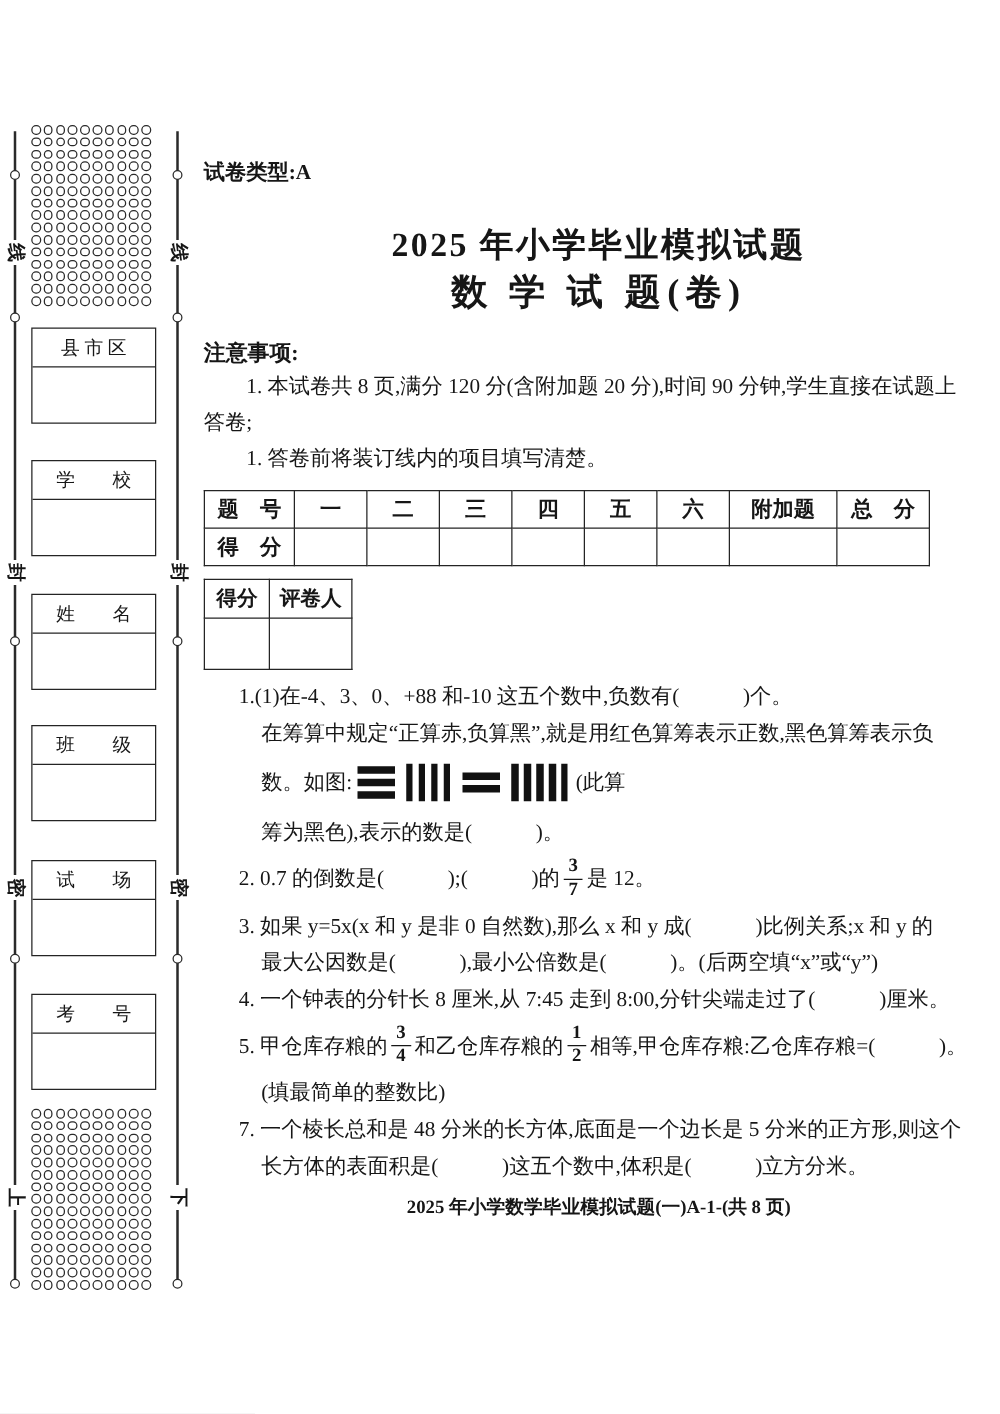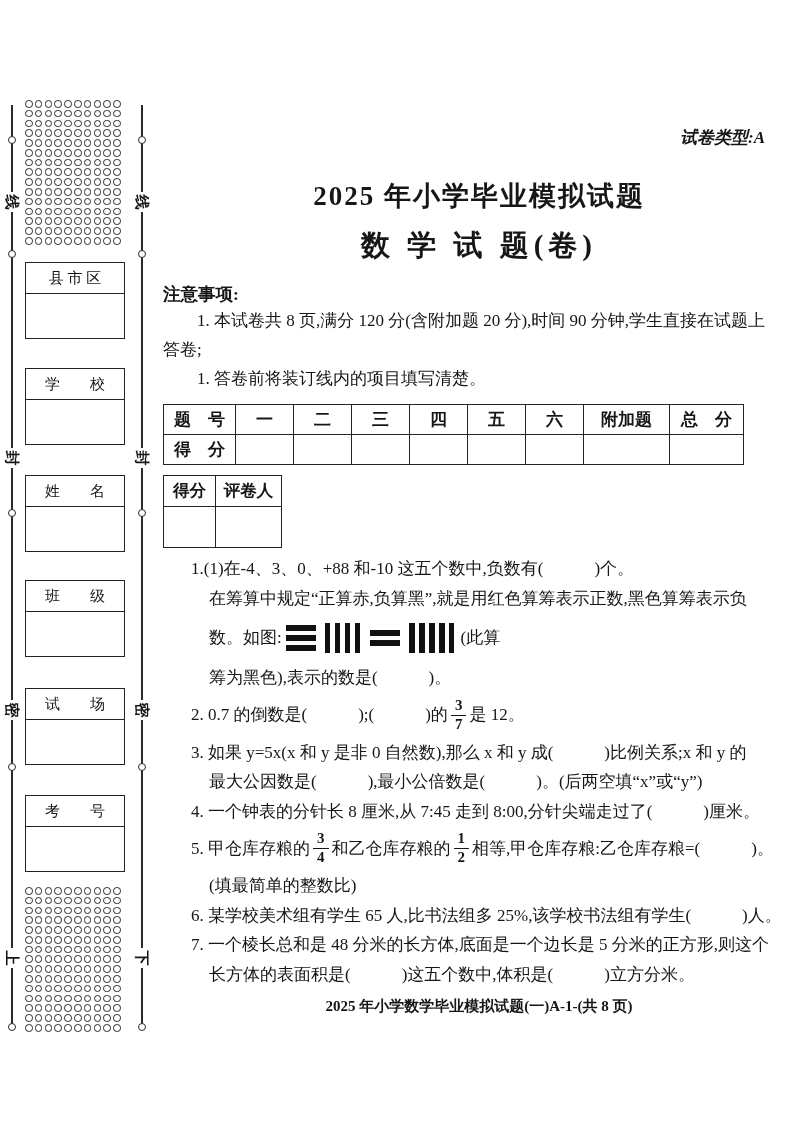--- a/index.html
+++ b/index.html
@@ -21,23 +21,23 @@
   .dots-top{top:100px;}
   .dots-bottom{top:887px;}
 
   .fieldbox{position:absolute;left:25px;width:100px;border:1.9px solid #242424;background:#fff;box-sizing:border-box;}
   .flabel{text-align:center;font-size:15px;font-weight:400;padding:6px 2px 5px;border-bottom:1.7px solid #242424;
           white-space:pre;}
   .fbody{height:44px;}
 
   
   .main{position:absolute;left:163px;top:126px;width:632px;font-size:17px;}
-  .exam-type{text-align:right;padding-right:30px;font-weight:700;font-size:17px;font-style:italic;}
+  .exam-type{text-align:left;padding-right:30px;font-weight:700;font-size:17px;}
   .title{text-align:center;font-size:27px;font-weight:700;letter-spacing:2px;margin-top:29px;}
-  .subtitle{text-align:center;font-size:29px;font-weight:700;letter-spacing:5px;margin-top:12px;}
+  .subtitle{text-align:center;font-size:29px;font-weight:700;letter-spacing:5px;}
   .notes-heading{font-weight:700;font-size:17.5px;margin-top:16px;}
   .note{line-height:29px;white-space:nowrap;}
   .indent{text-indent:34px;}
 
   table.score{border-collapse:collapse;margin-top:11px;}
   table.score td{border:1.8px solid #242424;height:29px;text-align:center;font-size:17px;font-weight:600;padding:0;}
 
   .grader-row{display:flex;align-items:flex-start;margin-top:10px;}
   table.grader{border-collapse:collapse;}
   table.grader td{border:1.8px solid #242424;text-align:center;font-size:16.5px;font-weight:600;padding:0;}
@@ -555,21 +555,20 @@
         </span>
         <span>和乙仓库存粮的</span>
         <span class="frac">
           <span class="num">1</span>
           <span class="den">2</span>
         </span>
         <span>相等,甲仓库存粮:乙仓库存粮=(　　　)。</span>
       </div>
       <div class="ql l2">(填最简单的整数比)</div>
 
-      <div class="ql l1">6. 某学校美术组有学生 65 人,比书法组多 25%,该学校书法组有学生(　　　)人。</div>
 
       <div class="ql l1">7. 一个棱长总和是 48 分米的长方体,底面是一个边长是 5 分米的正方形,则这个</div>
       <div class="ql l2">长方体的表面积是(　　　)这五个数中,体积是(　　　)立方分米。</div>
     </div>
 
     <div class="footer">2025 年小学数学毕业模拟试题(一)A-1-(共 8 页)</div>
   </div>
 </div>
 
 </body></html>

